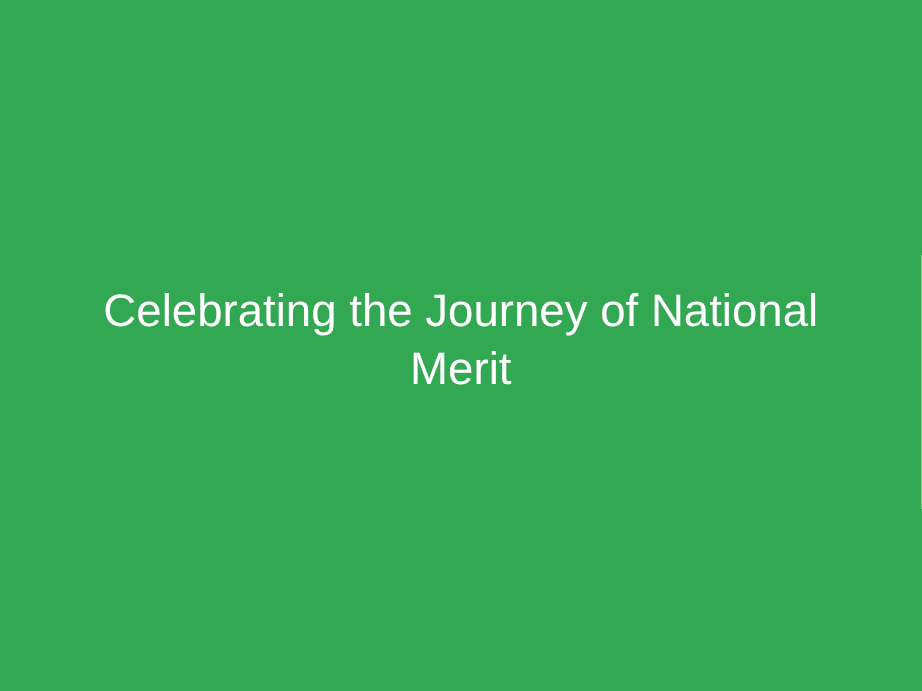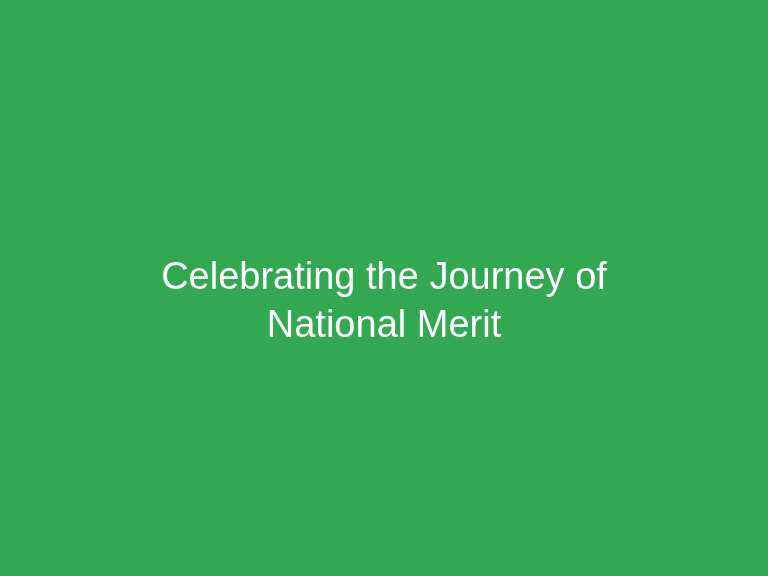--- a/index.html
+++ b/index.html
@@ -25,21 +25,21 @@
   .title-block {
     position: absolute;
     left: 50%;
     top: 236px;
     transform: translateX(-50%);
     width: 624px;
     text-align: center;
   }
 
   .banner-title {
-    margin: 16px;
+    margin: 0;
     padding: 0;
     color: #ffffff;
     font-family: "Liberation Sans", sans-serif;
     font-size: 38px;
     font-weight: 400;
     line-height: 48px;
     letter-spacing: 0px;
     text-align: center;
     word-wrap: break-word;
   }

